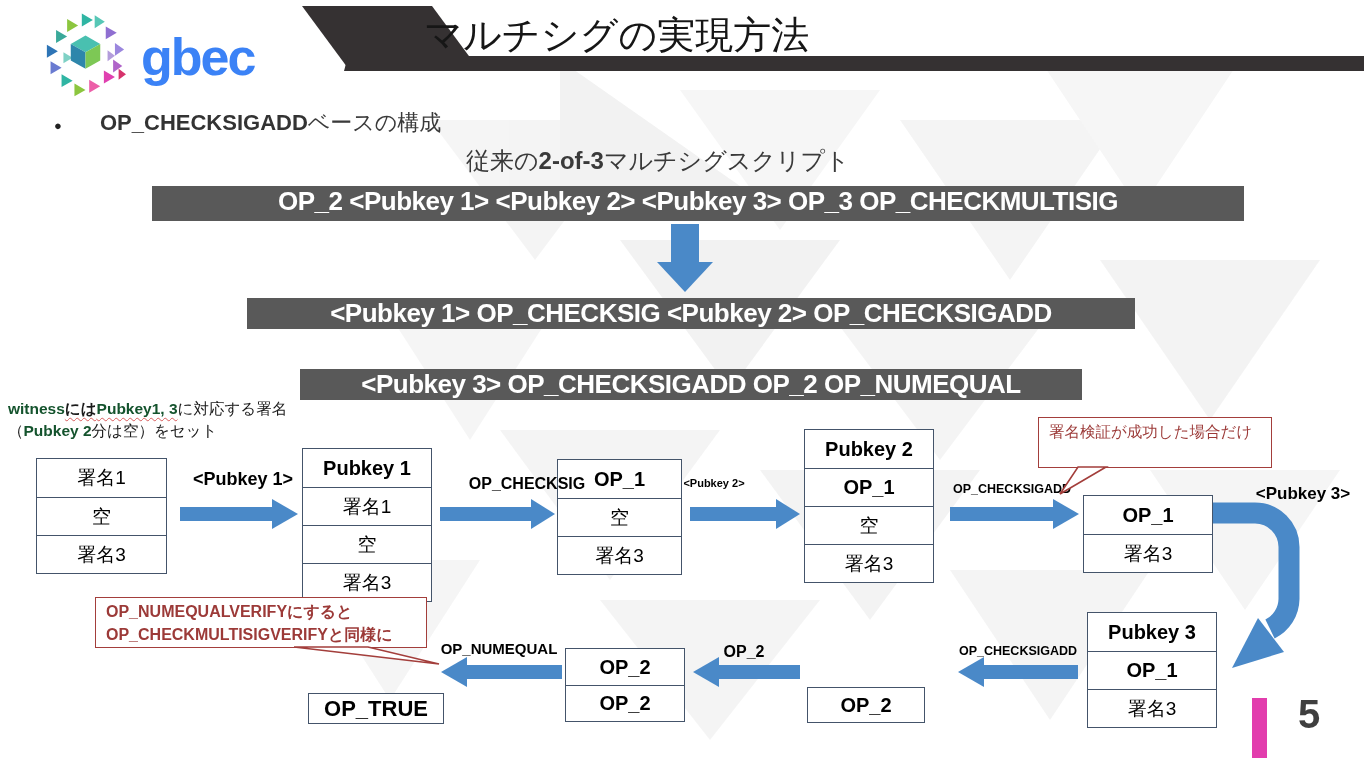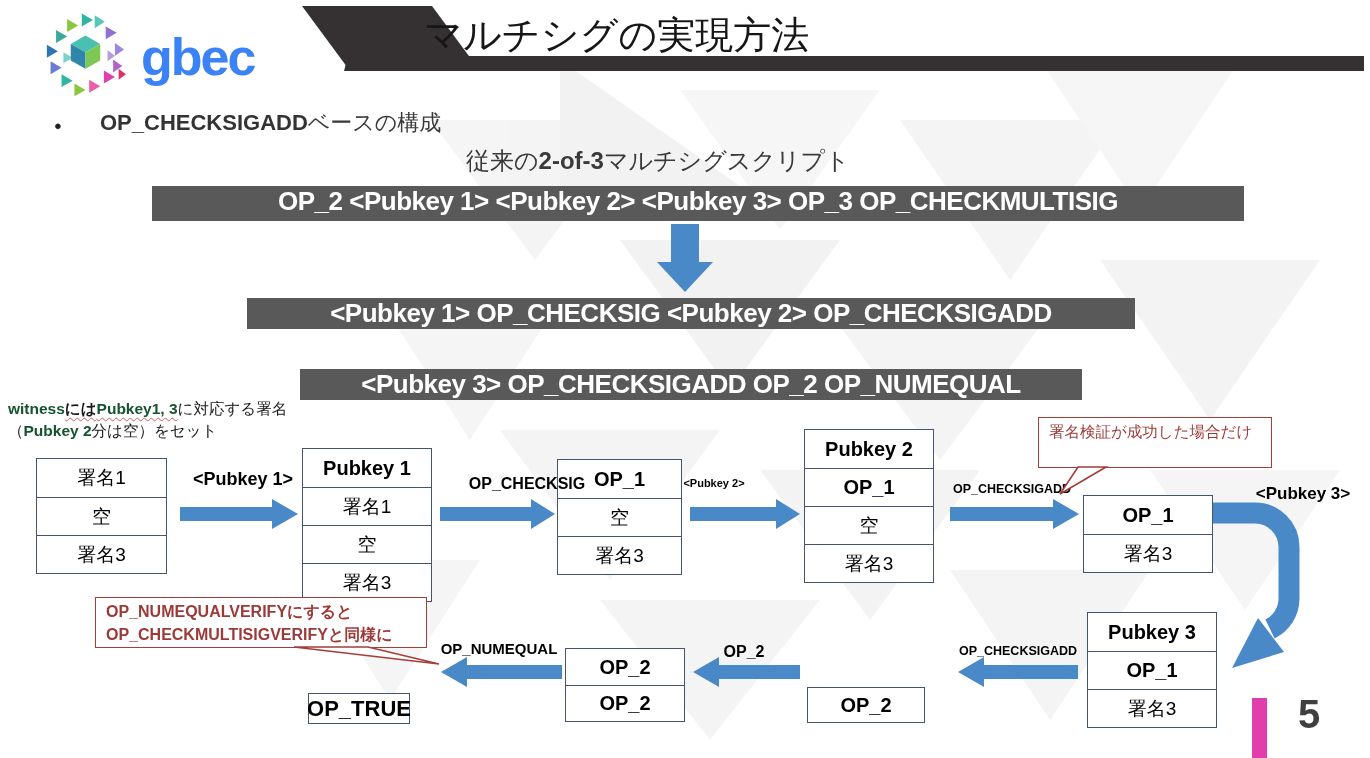--- a/index.html
+++ b/index.html
@@ -208,21 +208,21 @@
 
   <div class="stack" style="left:807px;top:687px;width:118px;">
     <div class="cell b" style="height:34px">OP_2</div>
   </div>
 
   <div class="stack" style="left:565px;top:648px;width:120px;">
     <div class="cell b" style="height:36px">OP_2</div>
     <div class="cell b" style="height:36px">OP_2</div>
   </div>
 
-  <div class="stack" style="left:308px;top:693px;width:102px;">
+  <div class="stack" style="left:308px;top:693px;width:136px;">
     <div class="cell b" style="height:29px;font-size:22px">OP_TRUE</div>
   </div>
 
   <div class="alabel" style="left:243px;top:469px;font-size:18px;">&lt;Pubkey 1&gt;</div>
   <div class="alabel" style="left:497px;top:475px;font-size:16px;margin-left:30px;">OP_CHECKSIG</div>
   <div class="alabel" style="left:714px;top:477px;font-size:11px;">&lt;Pubkey 2&gt;</div>
   <div class="alabel" style="left:1012px;top:482px;font-size:12.5px;">OP_CHECKSIGADD</div>
   <div class="alabel" style="left:1303px;top:484px;font-size:17px;">&lt;Pubkey 3&gt;</div>
   <div class="alabel" style="left:1018px;top:644px;font-size:12.5px;">OP_CHECKSIGADD</div>
   <div class="alabel" style="left:744px;top:643px;font-size:16px;">OP_2</div>

